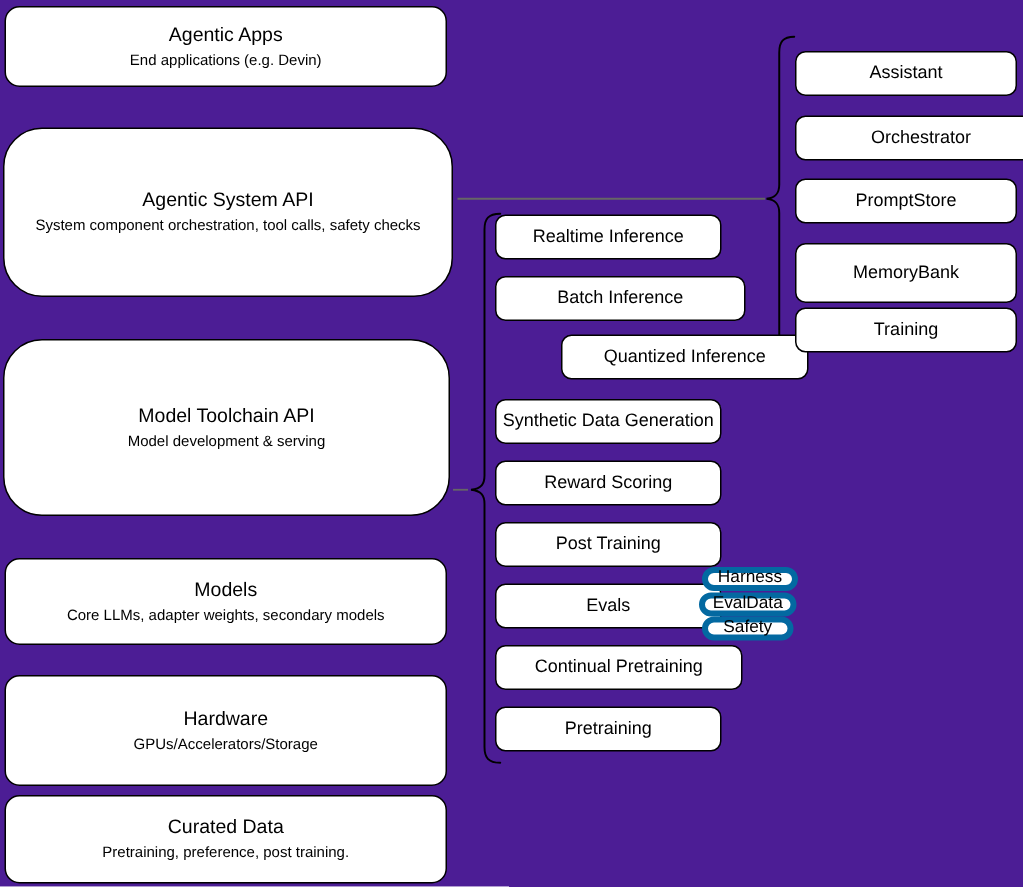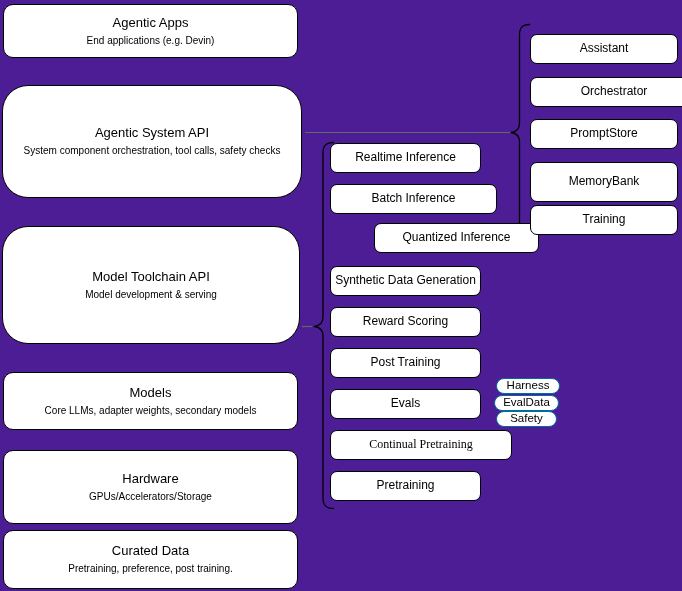--- a/index.html
+++ b/index.html
@@ -32,30 +32,29 @@
   .item {
     font-size: 12px;
     border-radius: 7px;
     line-height: 1.1;
     text-align: center;
   }
   .pill {
     position: absolute;
     box-sizing: border-box;
     background: #ffffff;
-    border: 1px solid #0369a1;
+    border: 4px solid #0369a1;
     border-radius: 8px;
     display: flex;
     align-items: center;
     justify-content: center;
     font-size: 11.5px;
     line-height: 1;
     z-index: 4;
     padding-bottom: 1px;
-    margin-left: 28px;
   }
   svg.overlay {
     position: absolute;
     left: 0; top: 0;
     width: 682px; height: 591px;
     z-index: 1;
     pointer-events: none;
   }
 </style>
 </head>
@@ -100,21 +99,21 @@
     <span class="subtitle">Pretraining, preference, post training.</span>
   </div>
 
   <div class="box item" style="left:330px; top:143px; width:151px; height:30px;">Realtime Inference</div>
   <div class="box item" style="left:330px; top:184px; width:167px; height:30px;">Batch Inference</div>
   <div class="box item" style="left:330px; top:223px; width:165px; height:30px;margin-left:44px;">Quantized Inference</div>
   <div class="box item" style="left:330px; top:266px; width:151px; height:30px;">Synthetic Data Generation</div>
   <div class="box item" style="left:330px; top:307px; width:151px; height:30px;">Reward Scoring</div>
   <div class="box item" style="left:330px; top:348px; width:151px; height:30px;">Post Training</div>
   <div class="box item" style="left:330px; top:389px; width:151px; height:30px;">Evals</div>
-  <div class="box item" style="left:330px; top:430px; width:182px; height:30px;font-family:Liberation Serif, serif;">Continual Pretraining</div>
+  <div class="box item" style="left:330px; top:430px; width:165px; height:30px;">Continual Pretraining</div>
   <div class="box item" style="left:330px; top:471px; width:151px; height:30px;">Pretraining</div>
 
   <div class="pill" style="left:468px; top:378px; width:64px; height:16px;">Harness</div>
   <div class="pill" style="left:466px; top:395px; width:65px; height:16px;">EvalData</div>
   <div class="pill" style="left:468px; top:411px; width:61px; height:16px;">Safety</div>
 
   <div class="box item" style="left:530px; top:34px; width:148px; height:30px;">Assistant</div>
   <div class="box item" style="left:530px; top:77px; width:168px; height:30px;">Orchestrator</div>
   <div class="box item" style="left:530px; top:119px; width:148px; height:30px;">PromptStore</div>
   <div class="box item" style="left:530px; top:162px; width:148px; height:40px;">MemoryBank</div>

